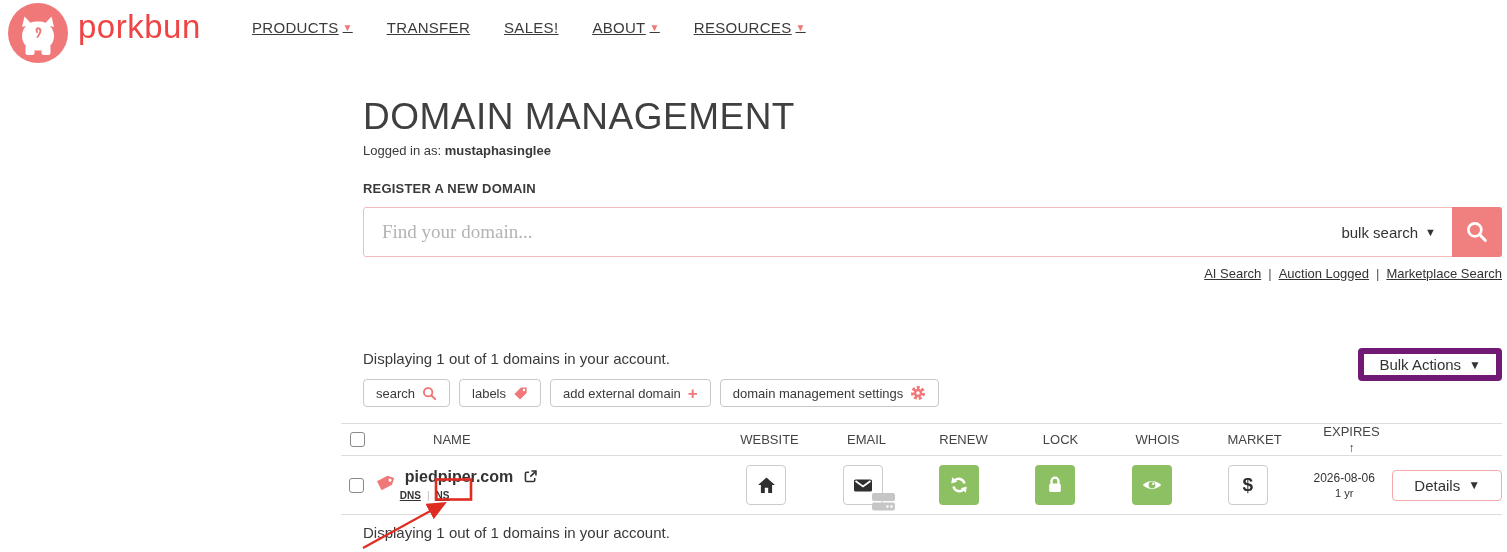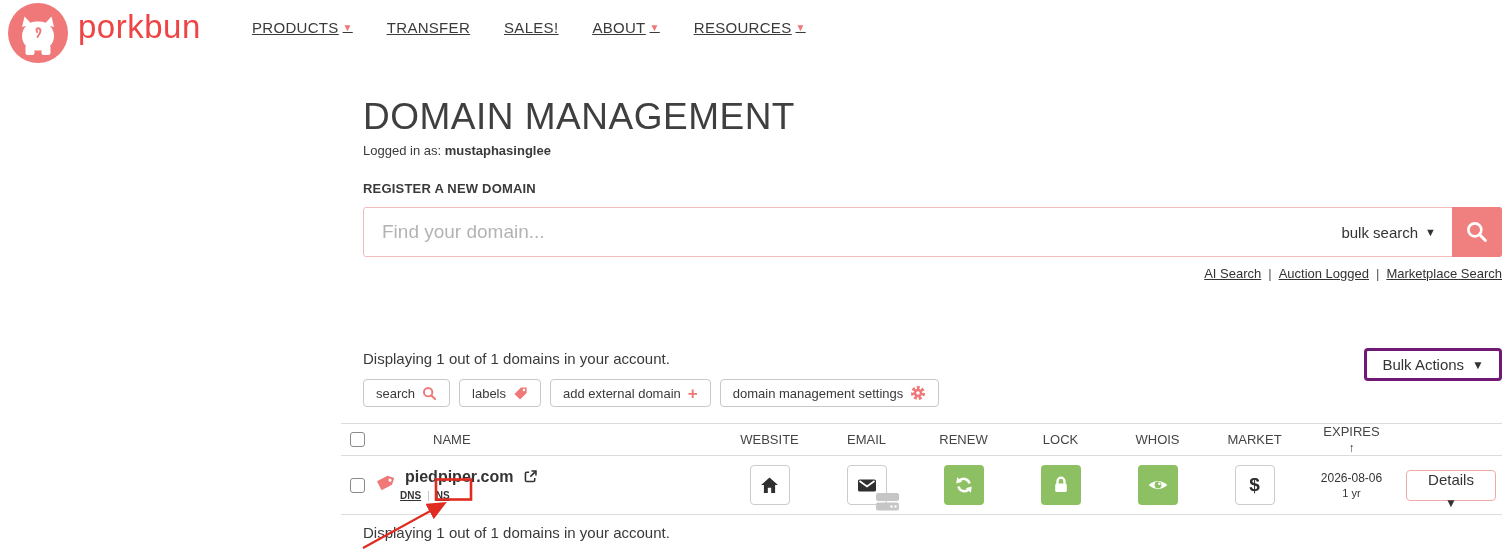--- a/index.html
+++ b/index.html
@@ -18,31 +18,31 @@
   .caret.dark { color:#333; }
 
   
   .page-title { position:absolute; left:363px; top:96px; font-size:37px; font-weight:400; color:#3f3f3f; letter-spacing:.5px; }
   .logged-in { position:absolute; left:363px; top:143px; font-size:13px; color:#3a3a3a; }
   .logged-in b { font-weight:bold; }
   .register-heading { position:absolute; left:363px; top:181px; font-size:13px; font-weight:bold; color:#3a3a3a; letter-spacing:.2px; }
 
   
   .search-wrap { position:absolute; left:363px; top:207px; width:1139px; height:50px; }
-  .domain-input { width:100%; height:100%; border:1px solid #f3bcbc; border-radius:3px; padding:0 200px 0 18px; font-size:19px; color:#555; font-family:Liberation Sans, sans-serif; outline:none; }
+  .domain-input { width:100%; height:100%; border:1px solid #f3bcbc; border-radius:3px; padding:0 200px 0 18px; font-size:19px; color:#555; font-family:Liberation Serif, serif; outline:none; }
   .domain-input::placeholder { color:#b3b3b3; }
   .bulk-search { position:absolute; right:66px; top:0; height:50px; display:flex; align-items:center; gap:7px; font-size:15px; color:#333; cursor:pointer; }
   .search-btn { position:absolute; right:0; top:0; width:50px; height:50px; background:#f08080; border:none; border-radius:0 3px 3px 0; display:flex; align-items:center; justify-content:center; cursor:pointer; }
   .search-links { position:absolute; left:363px; top:266px; width:1139px; text-align:right; font-size:13px; color:#333; }
   .search-links a { color:#333; text-decoration:underline; cursor:pointer; }
   .link-sep { margin:0 7px; color:#555; }
 
   
   .count-top { position:absolute; left:363px; top:350px; font-size:15px; color:#3a3a3a; }
-  .bulk-actions { position:absolute; right:5px; top:348px; height:33px; background:#fff; border:3px solid #701a75; border-radius:4px; padding:0 15px; font-size:15px; color:#333; display:flex; align-items:center; gap:8px; cursor:pointer; font-family:"Liberation Sans",sans-serif; }
+  .bulk-actions { position:absolute; right:5px; top:348px; height:33px; background:#fff; border:6px solid #701a75; border-radius:4px; padding:0 15px; font-size:15px; color:#333; display:flex; align-items:center; gap:8px; cursor:pointer; font-family:"Liberation Sans",sans-serif; }
   .toolbar { position:absolute; left:363px; top:379px; display:flex; gap:9px; }
   .tbtn { height:28px; background:#fff; border:1px solid #c9c9c9; border-radius:4px; padding:0 12px; font-size:13px; color:#3a3a3a; display:inline-flex; align-items:center; gap:7px; cursor:pointer; font-family:"Liberation Sans",sans-serif; }
   .plus-glyph { color:#f07878; font-size:17px; font-weight:bold; line-height:1; }
 
   
   .dtable { position:absolute; left:341px; top:423px; width:1161px; }
   .thead { display:flex; align-items:center; height:33px; border-top:1px solid #dcdcdc; border-bottom:1px solid #dcdcdc; font-size:13px; color:#444; }
   .trow { display:flex; align-items:center; height:59px; border-bottom:1px solid #dcdcdc; }
   .col-check { width:32px; display:flex; justify-content:center; }
   .col-name { width:348px; position:relative; }
@@ -58,21 +58,21 @@
   .ext-link { cursor:pointer; display:inline-flex; }
   .dns-line { margin-top:4px; margin-left:-5px; display:flex; gap:6px; font-size:10px; font-weight:bold; }
   .dns-line a { color:#333; text-decoration:underline; cursor:pointer; }
   .dns-sep { color:#bbb; font-weight:normal; }
   .icon-btn { width:40px; height:40px; border-radius:4px; display:flex; align-items:center; justify-content:center; cursor:pointer; border:1px solid #ccc; background:#fff; position:relative; }
   .icon-btn.green { background:#8dc063; border:none; }
   .dollar-glyph { font-size:19px; font-weight:bold; color:#2d2d2d; }
   .email-mini { position:absolute; right:-14px; bottom:-11px; pointer-events:none; }
   .expires-date { font-size:12px; color:#333; }
   .expires-term { font-size:11px; color:#333; margin-top:2px; }
-  .details-btn { height:31px; background:#fff; border:1px solid #f2a9a9; border-radius:4px; padding:0 21px; font-size:15px; color:#333; display:flex; align-items:center; gap:8px; cursor:pointer; font-family:"Liberation Sans",sans-serif;flex-direction:column; }
+  .details-btn { height:31px; background:#fff; border:1px solid #f2a9a9; border-radius:4px; padding:0 21px; font-size:15px; color:#333; display:flex; align-items:center; gap:8px; cursor:pointer; font-family:"Liberation Sans",sans-serif; }
   .count-bottom { position:absolute; left:363px; top:524px; font-size:15px; color:#3a3a3a; }
 
   
   .annotation { position:absolute; left:0; top:0; width:1507px; height:552px; pointer-events:none; z-index:50; }
 </style>
 </head>
 <body>
 
 <div class="logo-wrap">
   <svg width="60" height="60" viewBox="0 0 60 60">

